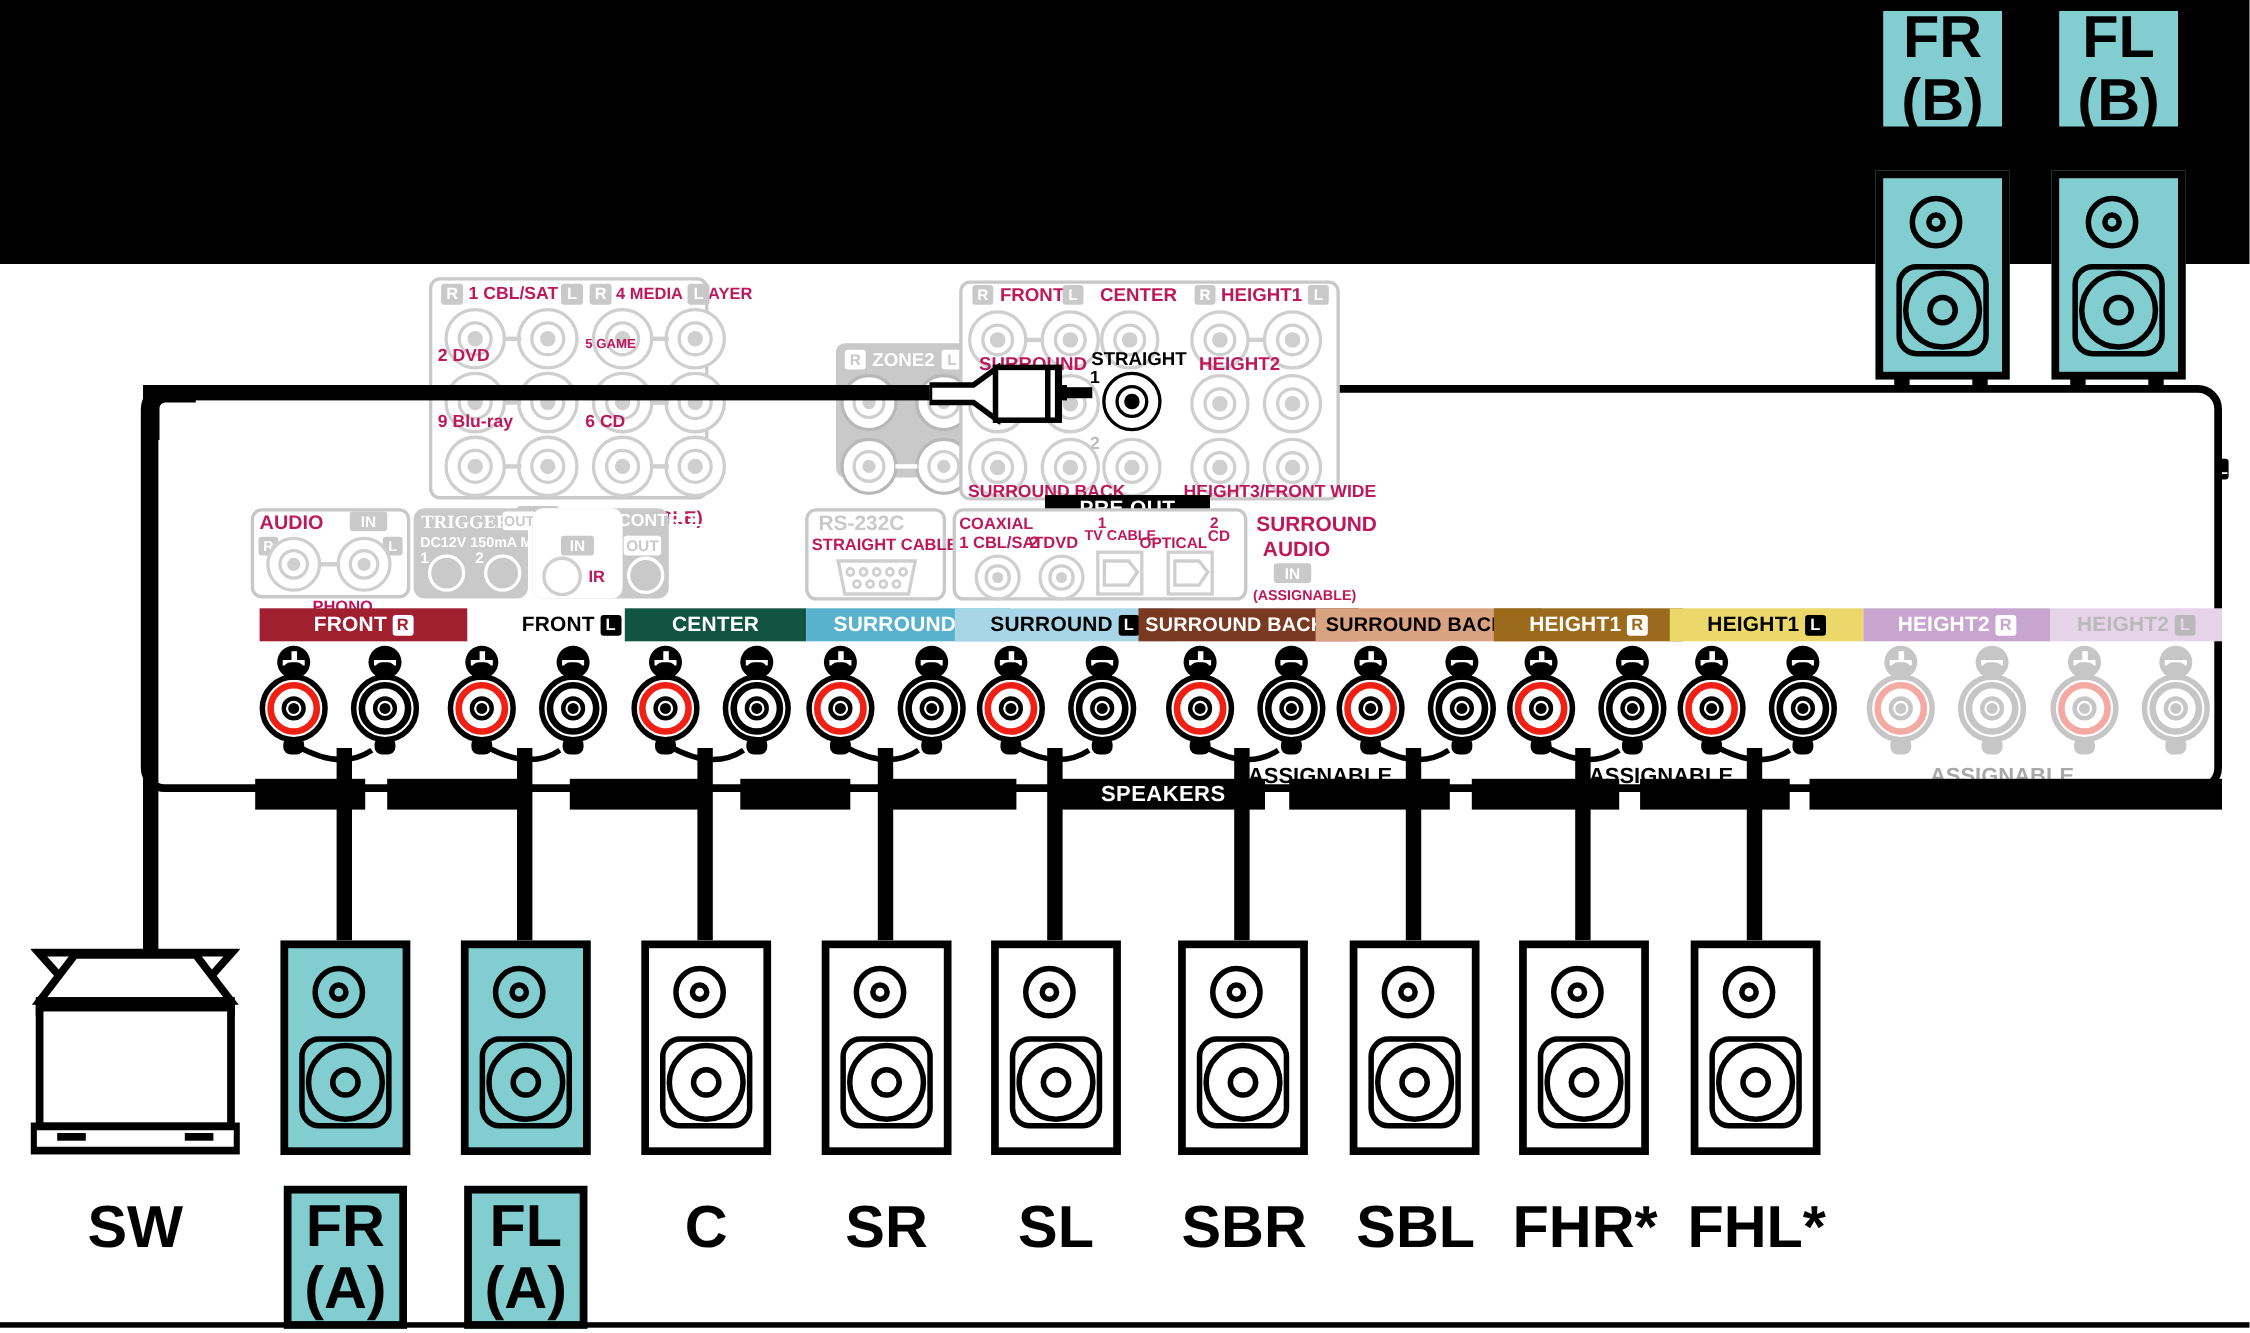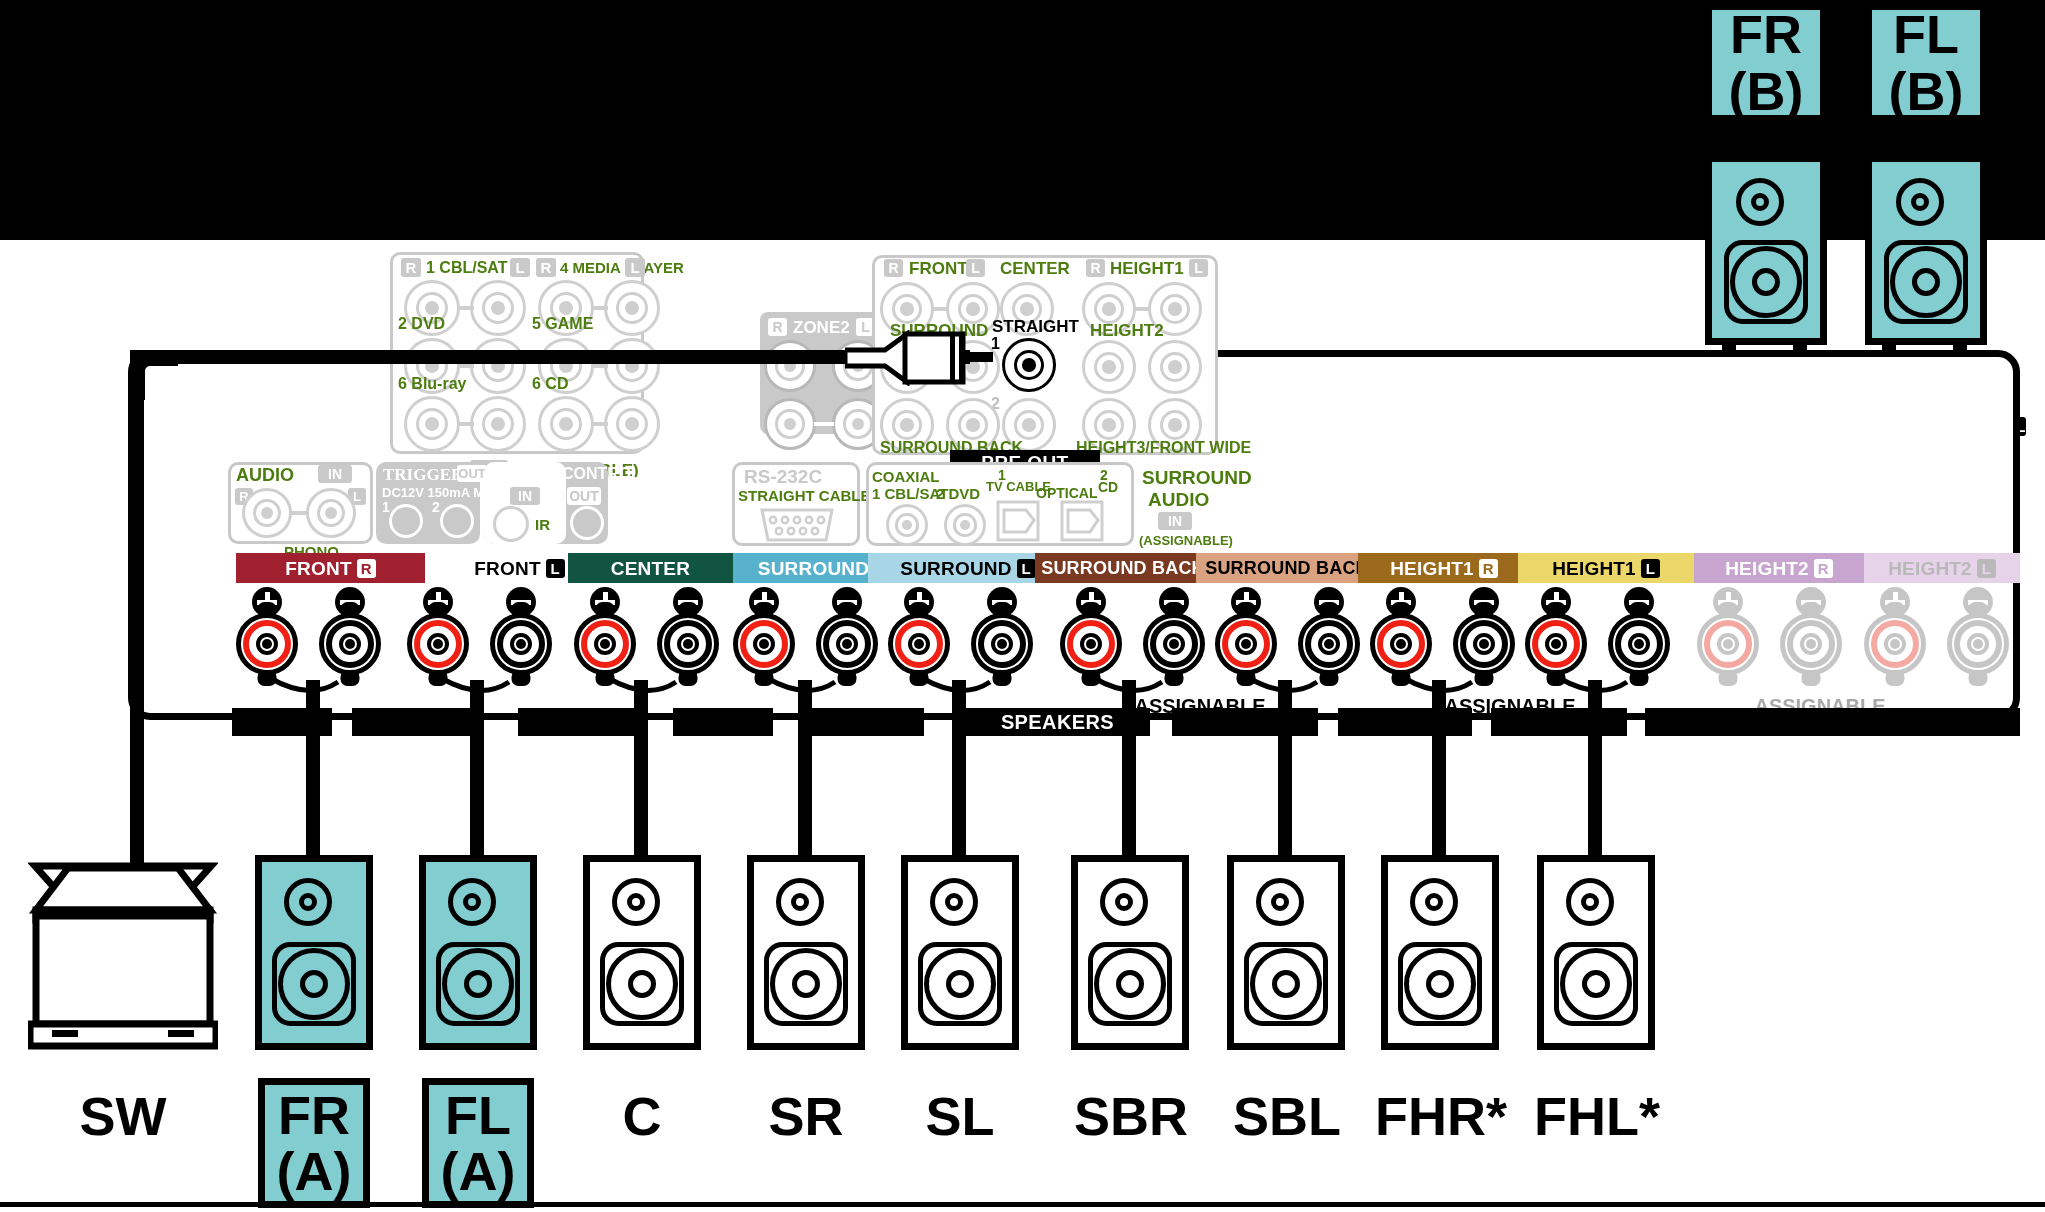--- a/index.html
+++ b/index.html
@@ -33,21 +33,21 @@
     border-radius:10px;
     background:#fff;
   }
   .ghost-fill{
     position:absolute;
     background:#c9c9c9;
     border-radius:10px;
   }
   .ghost-txt{
     position:absolute;
-    color:#4d7c0f;
+    color:#be185d;
     font-weight:bold;
     white-space:nowrap;
     line-height:1;
   }
   .ghost-txt.dark{ color:#b0b0b0;font-family:Liberation Serif, serif; }
   .tag-chip{
     position:absolute;
     background:#c9c9c9;
     color:#fff;
     font-weight:bold;
@@ -311,30 +311,30 @@
   <div class="lr-chip" style="left:625px;top:258px;width:20px;height:19px;font-size:15px;">L</div>
 
   <div class="rca" style="left:404px;top:280px;width:56px;height:56px;"></div>
   <div class="rca" style="left:470px;top:280px;width:56px;height:56px;"></div>
   <div class="connect-bar" style="left:458px;top:306px;width:16px;"></div>
   <div class="rca" style="left:538px;top:280px;width:56px;height:56px;"></div>
   <div class="rca" style="left:604px;top:280px;width:56px;height:56px;"></div>
   <div class="connect-bar" style="left:592px;top:306px;width:16px;"></div>
 
   <div class="ghost-txt" style="left:398px;top:316px;font-size:16px;">2 DVD</div>
-  <div class="ghost-txt" style="left:532px;top:316px;font-size:16px;">5 GAME</div>
+  <div class="ghost-txt" style="left:532px;top:306px;font-size:12px;">5 GAME</div>
 
   <div class="rca" style="left:404px;top:338px;width:56px;height:56px;"></div>
   <div class="rca" style="left:470px;top:338px;width:56px;height:56px;"></div>
   <div class="connect-bar" style="left:458px;top:364px;width:16px;"></div>
   <div class="rca" style="left:538px;top:338px;width:56px;height:56px;"></div>
   <div class="rca" style="left:604px;top:338px;width:56px;height:56px;"></div>
   <div class="connect-bar" style="left:592px;top:364px;width:16px;"></div>
 
-  <div class="ghost-txt" style="left:398px;top:376px;font-size:16px;">6 Blu-ray</div>
+  <div class="ghost-txt" style="left:398px;top:376px;font-size:16px;">9 Blu-ray</div>
   <div class="ghost-txt" style="left:532px;top:376px;font-size:16px;">6 CD</div>
 
   <div class="rca" style="left:404px;top:396px;width:56px;height:56px;"></div>
   <div class="rca" style="left:470px;top:396px;width:56px;height:56px;"></div>
   <div class="connect-bar" style="left:458px;top:422px;width:16px;"></div>
   <div class="rca" style="left:538px;top:396px;width:56px;height:56px;"></div>
   <div class="rca" style="left:604px;top:396px;width:56px;height:56px;"></div>
   <div class="connect-bar" style="left:592px;top:422px;width:16px;"></div>
 
   <div class="ghost-txt" style="left:404px;top:462px;font-size:19px;">AUDIO</div>

